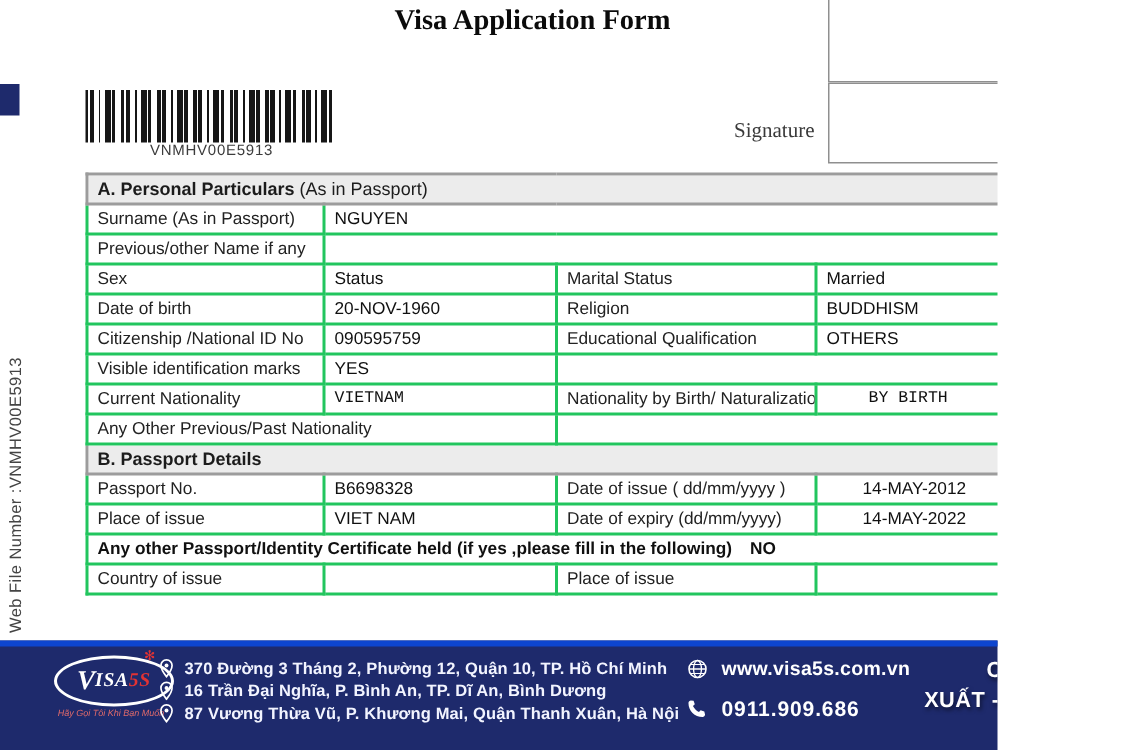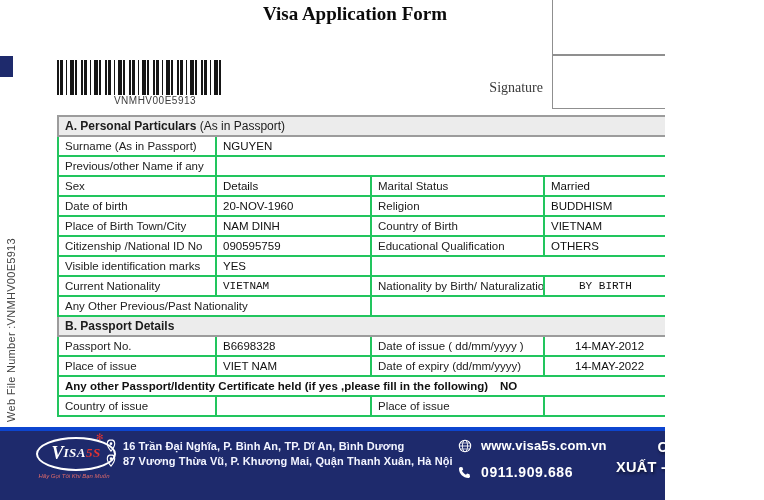--- a/index.html
+++ b/index.html
@@ -9,21 +9,21 @@
   
   .form-title{position:absolute;top:3px;left:130px;width:450px;text-align:center;
               font-family:"Liberation Serif",serif;font-weight:bold;font-size:19px;color:#0b0b0b;}
   .photo-box{position:absolute;left:552px;top:-2px;width:183px;height:55px;border:1px solid #8f8f8f;background:#fff;}
   .signature-box{position:absolute;left:552px;top:55px;width:183px;height:52px;border:1px solid #8f8f8f;background:#fff;}
   .signature-label{position:absolute;left:443px;top:80px;width:100px;text-align:right;
                    font-family:"Liberation Serif",serif;font-size:14px;color:#3a3a3a;}
   .barcode{position:absolute;left:57px;top:60px;width:168px;height:35px;
            background:repeating-linear-gradient(90deg,#161616 0 2px,#fff 2px 3px,#161616 3px 6px,#fff 6px 9px,
            #161616 9px 10px,#fff 10px 13px,#161616 13px 17px,#fff 17px 18px,#161616 18px 20px,#fff 20px 24px);}
-  .barcode-text{position:absolute;left:71px;top:95px;width:168px;text-align:center;
+  .barcode-text{position:absolute;left:57px;top:95px;width:168px;text-align:center;
                 font-size:10px;color:#3c3c3c;letter-spacing:.5px;}
   .web-file{position:absolute;left:5px;top:200px;height:222px;writing-mode:vertical-rl;transform:rotate(180deg);
             font-size:11px;color:#444;white-space:nowrap;letter-spacing:.3px;}
   .corner-mark{position:absolute;left:0;top:56px;width:13px;height:21px;background:#1e2a6c;}
 
   
   .form-table{position:absolute;left:57px;top:115px;width:676px;border-collapse:collapse;table-layout:fixed;
               font-size:11.5px;color:#1c1c1c;border:1px solid #8a8a8a;}
   .form-table td{border:2px solid #22c55e;padding:1px 6px;height:16px;line-height:16px;
                  vertical-align:middle;overflow:hidden;white-space:nowrap;}
@@ -92,35 +92,29 @@
         <tr>
           <td colspan="1" class="label"><span class="">Surname (As in Passport)</span></td>
           <td colspan="3" class="value"><span class="">NGUYEN</span></td>
         </tr>
         <tr>
           <td colspan="1" class="label"><span class="">Previous/other Name if any</span></td>
           <td colspan="3" class="value"><span class=""></span></td>
         </tr>
         <tr>
           <td colspan="1" class="label"><span class="">Sex</span></td>
-          <td colspan="1" class="value"><span class="">Details</span></td>
+          <td colspan="1" class="value"><span class="">Status</span></td>
           <td colspan="1" class="label"><span class="">Marital Status</span></td>
           <td colspan="1" class="value"><span class="">Married</span></td>
         </tr>
         <tr>
           <td colspan="1" class="label"><span class="">Date of birth</span></td>
           <td colspan="1" class="value"><span class="">20-NOV-1960</span></td>
           <td colspan="1" class="label"><span class="">Religion</span></td>
           <td colspan="1" class="value"><span class="">BUDDHISM</span></td>
-        </tr>
-        <tr>
-          <td colspan="1" class="label"><span class="">Place of Birth Town/City</span></td>
-          <td colspan="1" class="value"><span class="">NAM DINH</span></td>
-          <td colspan="1" class="label"><span class="">Country of Birth</span></td>
-          <td colspan="1" class="value"><span class="">VIETNAM</span></td>
         </tr>
         <tr>
           <td colspan="1" class="label"><span class="">Citizenship /National ID No</span></td>
           <td colspan="1" class="value"><span class="">090595759</span></td>
           <td colspan="1" class="label"><span class="">Educational Qualification</span></td>
           <td colspan="1" class="value"><span class="">OTHERS</span></td>
         </tr>
         <tr>
           <td colspan="1" class="label"><span class="">Visible identification marks</span></td>
           <td colspan="1" class="value"><span class="">YES</span></td>
@@ -170,20 +164,29 @@
       <div class="logo-text">
         <span class="logo-v">V</span>
           <span class="logo-isa">ISA</span>
           <span class="logo-5s">5S</span>
       </div>
       <div class="logo-flower">✻</div>
       <div class="logo-tagline">Hãy Gọi Tôi Khi Bạn Muốn</div>
     </div>
 
     <div class="addresses">
+      <div class="addr-row">
+        <span class="addr-icon">
+          <svg width="10" height="13" viewBox="0 0 10 14">
+              <path d="M5 1 C2.6 1 1 2.9 1 5 c0 3 4 8 4 8 s4 -5 4 -8 c0 -2.1 -1.6 -4 -4 -4 z" fill="none" stroke="#fff" stroke-width="1.2"></path>
+              <circle cx="5" cy="5" r="1.4" fill="#fff"></circle>
+            </svg>
+        </span>
+        <span class="addr-text">370 Đường 3 Tháng 2, Phường 12, Quận 10, TP. Hồ Chí Minh</span>
+      </div>
       <div class="addr-row">
         <span class="addr-icon">
           <svg width="10" height="13" viewBox="0 0 10 14">
               <path d="M5 1 C2.6 1 1 2.9 1 5 c0 3 4 8 4 8 s4 -5 4 -8 c0 -2.1 -1.6 -4 -4 -4 z" fill="none" stroke="#fff" stroke-width="1.2"></path>
               <circle cx="5" cy="5" r="1.4" fill="#fff"></circle>
             </svg>
         </span>
         <span class="addr-text">16 Trần Đại Nghĩa, P. Bình An, TP. Dĩ An, Bình Dương</span>
       </div>
       <div class="addr-row">

